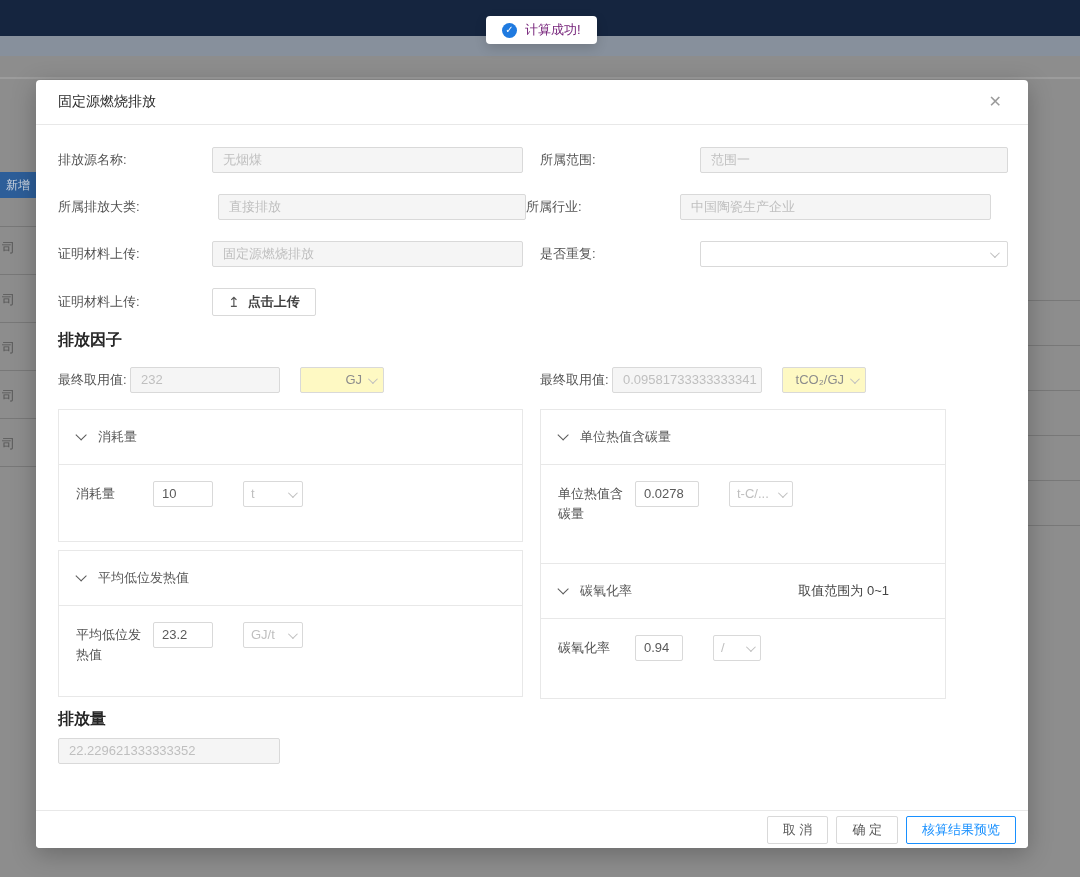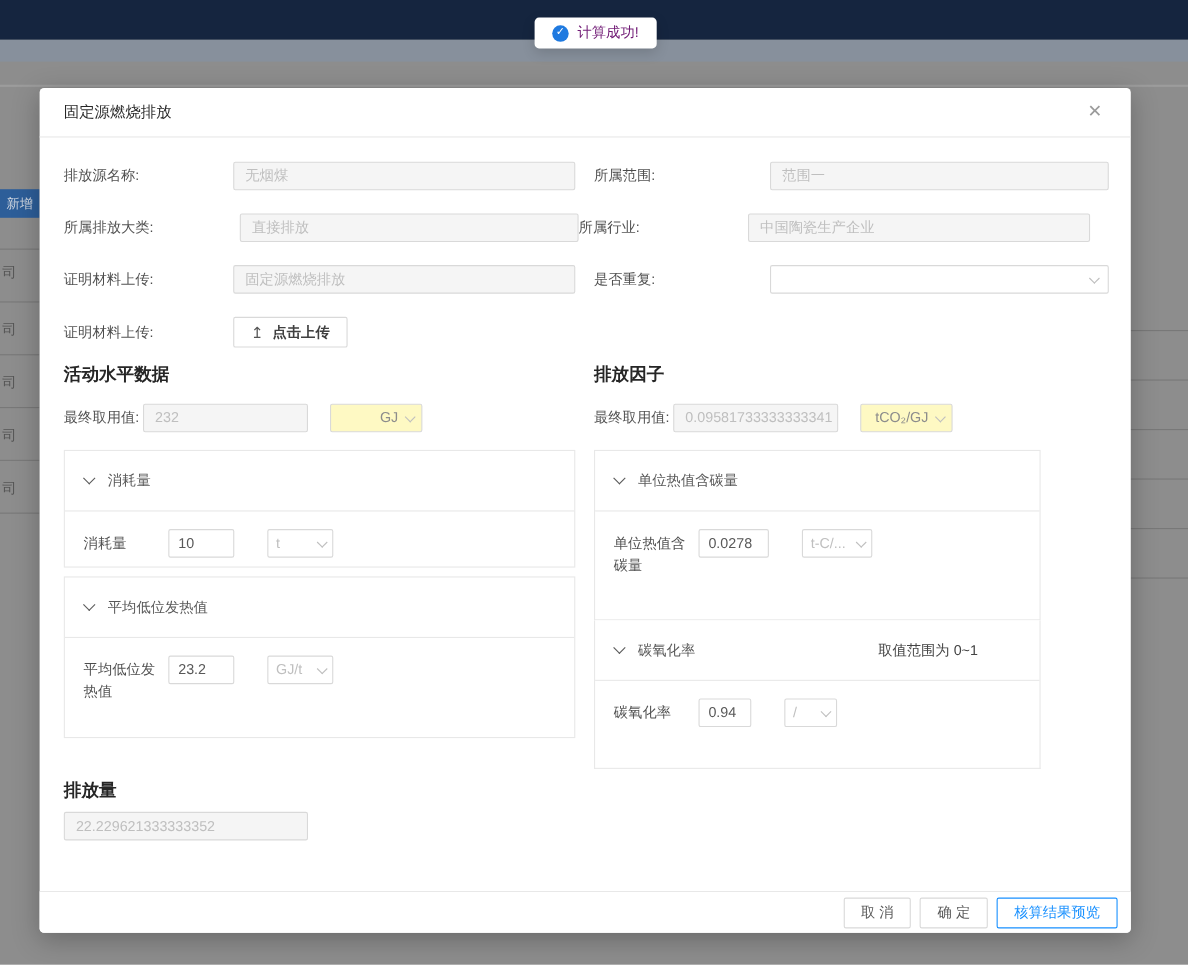--- a/index.html
+++ b/index.html
@@ -110,21 +110,21 @@
   .panel-title { margin-left:15px; color:#595959; }
   .panel-hint { margin-left:auto; margin-right:40px; color:#444; }
   .panel-body { border-top:1px solid #e8e8e8; display:flex; align-items:flex-start; padding:16px 16px 0 17px; }
   .p-label { width:70px; color:rgba(0,0,0,.70); line-height:20px; flex:0 0 auto; margin-right:7px; padding-top:3px; }
   .p-input { width:60px; height:26px; line-height:24px; padding:0 8px; border:1px solid #d9d9d9;
     border-radius:2px; background:#fff; color:#595959; }
   .p-select { width:60px; height:26px; line-height:24px; padding:0 7px; margin-left:30px;
     border:1px solid #d9d9d9; border-radius:2px; background:#fff; color:#bfbfbf;
     display:flex; align-items:center; justify-content:space-between; overflow:hidden; white-space:nowrap; }
 
-  .panel.l1 { height:107px; margin-bottom:8px; }
+  .panel.l1 { height:133px; margin-bottom:8px; }
   .panel.l2 { height:147px; }
   .panel.r1 { height:155px; }
   .panel.r2 { height:135px; border-top:none; }
 
   .emission-heading { margin-top:10px; }
   .emission-input {
     margin-top:8px; width:222px; height:26px; line-height:24px; padding:0 10px;
     border:1px solid #d9d9d9; border-radius:2px; background:#f5f5f5; color:#bfbfbf;
     overflow:hidden; white-space:nowrap;
   }
@@ -226,21 +226,20 @@
         <span style="flex:1">
           <button class="upload-btn">
             <span class="upload-icon">↥</span>
             <span>点击上传</span>
           </button>
         </span>
       </div>
     </div>
 
     <div class="headings-row">
-      <div class="sec-heading hw-left">活动水平数据</div>
       <div class="sec-heading hw-right">排放因子</div>
     </div>
 
     <div class="final-row">
       <div class="final-col hw-left">
         <span class="final-label">最终取用值:</span>
         <div class="final-input">232</div>
         <div class="final-select">
           <span>GJ</span>
           <span class="caret"></span>

